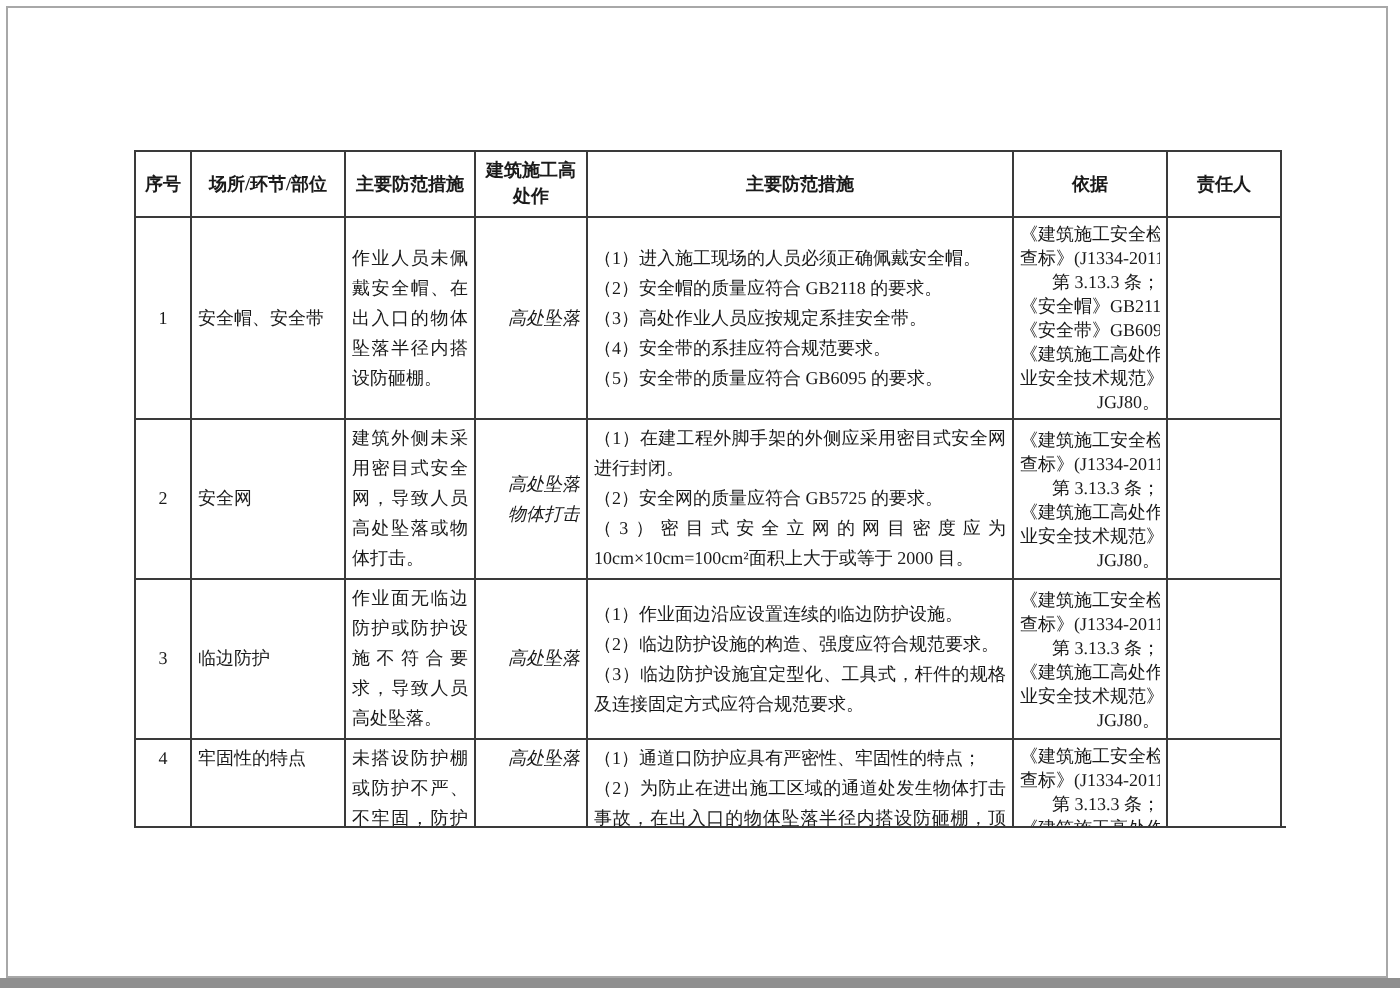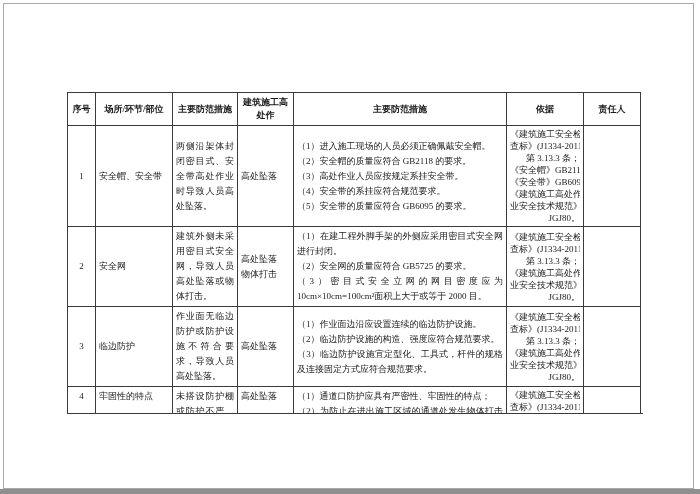--- a/index.html
+++ b/index.html
@@ -1,29 +1,29 @@
 <!DOCTYPE html>
 <html><head>
 <meta charset="utf-8">
 <style>
   html,body{margin:0;padding:0;}
   body{font-family:"Liberation Serif","DejaVu Serif",serif;background:#ffffff;}
   .page{position:relative;width:700px;height:494px;background:#ffffff;overflow:hidden;}
   .page-frame{position:absolute;left:3px;top:3px;width:689px;height:484px;border:1px solid #a8a8a8;pointer-events:none;}
   .page-bottom-edge{position:absolute;left:0;bottom:0;width:700px;height:5px;background:#8f8f8f;}
   .table-wrap{position:absolute;left:67px;top:75px;width:576px;height:338px;overflow:hidden;border-bottom:1px solid #3a3a3a;}
-  table.main{border-collapse:collapse;table-layout:fixed;width:573px;margin-top:17px;}
+  table.main{border-collapse:collapse;table-layout:fixed;width:573px;}
   table.main td,table.main th{border:1px solid #3a3a3a;vertical-align:middle;padding:2px 3px;color:#1a1a1a;font-weight:normal;}
   th .cellc{font-weight:bold;}
   .cellc{font-size:9px;line-height:15px;overflow:hidden;}
   .c-head{text-align:center;line-height:13px;}
   .c-no{text-align:center;}
   .c-loc{text-align:left;}
   .c-haz{text-align:justify;line-height:15px;}
-  .c-acc{text-align:left;white-space:pre-line;}
+  .c-acc{text-align:right;white-space:pre-line;font-style:italic;}
   .c-mea{text-align:justify;white-space:pre-line;line-height:15px;}
   .c-bas{text-align:right;white-space:pre;line-height:12px;}
   tr.cut td{vertical-align:top;}
 </style>
 </head>
 <body>
 
 <div class="page">
   <div class="page-frame"></div>
   <div class="page-bottom-edge"></div>
@@ -65,21 +65,21 @@
       </tr>
 
       <tr style="height:100px">
         <td>
               <div class="cellc c-no">1</div>
             </td>
         <td>
               <div class="cellc c-loc">安全帽、安全带</div>
             </td>
         <td>
-              <div class="cellc c-haz">两侧沿架体封闭密目式、安全带高处作业时导致人员高处坠落。</div>
+              <div class="cellc c-haz">作业人员未佩戴安全帽、在出入口的物体坠落半径内搭设防砸棚。</div>
             </td>
         <td>
               <div class="cellc c-acc">高处坠落</div>
             </td>
         <td>
               <div class="cellc c-mea">（1）进入施工现场的人员必须正确佩戴安全帽。
 （2）安全帽的质量应符合 GB2118 的要求。
 （3）高处作业人员应按规定系挂安全带。
 （4）安全带的系挂应符合规范要求。
 （5）安全带的质量应符合 GB6095 的要求。</div>

